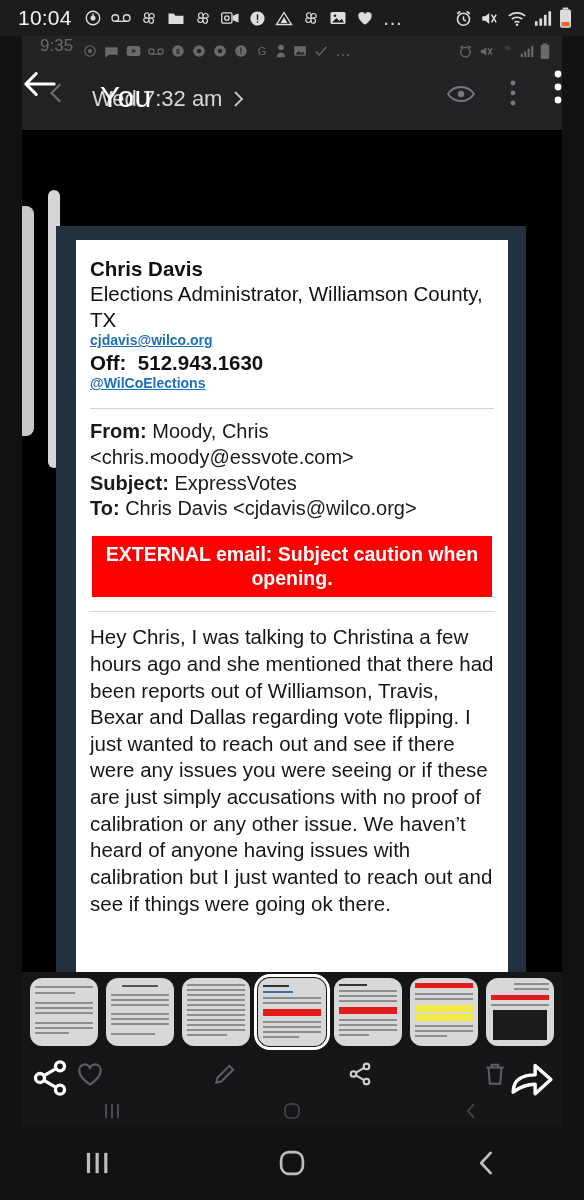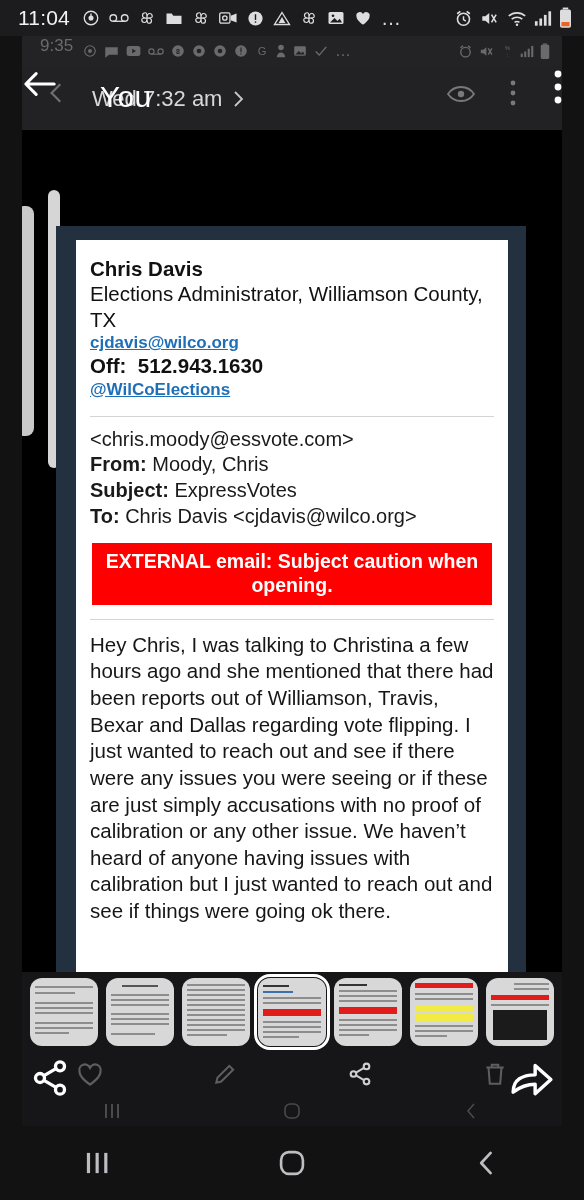--- a/index.html
+++ b/index.html
@@ -56,21 +56,21 @@
 
   
   .doc-frame { position:absolute; left:34px; top:96px; width:470px; height:770px;
                background:#23303f; }
   .doc-page { position:absolute; left:20px; top:14px; width:432px; height:742px;
               background:#fff; color:#111; overflow:hidden; }
   .doc-inner { padding:16px 14px 0 14px; }
 
   .sig-name { font-size:20.5px; font-weight:bold; line-height:1.24; }
   .sig-role { font-size:20.5px; font-weight:normal; line-height:1.24; }
-  .sig-link { font-size:17px; font-weight:bold; line-height:1.24;
+  .sig-link { font-size:14px; font-weight:bold; line-height:1.24;
               color:#1f6fb8; text-decoration:underline; display:block; }
   .sig-phone { font-size:20.5px; font-weight:bold; line-height:1.24; }
 
   .hr { height:1px; background:#d4d4d4; margin:16px 0 10px 0; }
 
   .hdr-line { font-size:20px; line-height:1.28; color:#1a1a1a; }
   .hdr-line b { font-weight:bold; }
 
   .ext-banner { margin:14px 2px 0 2px; background:#ff0000; color:#fff;
                 font-size:19.5px; font-weight:bold; text-align:center;
@@ -111,21 +111,21 @@
   .outer-nav { position:absolute; left:0; top:1126px; width:584px; height:74px;
                background:#121212; display:flex; align-items:center; }
   .onav { flex:1; display:flex; justify-content:center; align-items:center; }
 </style>
 </head>
 <body>
 
 <div class="outer-screen">
 
   <div class="status-bar">
-    <div class="sb-clock">11:04</div>
+    <div class="sb-clock">10:04</div>
     <div class="sb-icons">
       <svg width="18" height="18" viewBox="0 0 24 24">
           <circle cx="12" cy="12" r="9" fill="none" stroke="#ddd" stroke-width="1.8"></circle>
           <circle cx="12" cy="12" r="3.4" fill="#ddd"></circle>
           <path d="M12 12 L12 6" stroke="#ddd" stroke-width="1.8"></path>
         </svg>
       <svg width="20" height="14" viewBox="0 0 28 16">
           <circle cx="6" cy="8" r="4.6" fill="none" stroke="#ddd" stroke-width="1.9"></circle>
           <circle cx="22" cy="8" r="4.6" fill="none" stroke="#ddd" stroke-width="1.9"></circle>
           <path d="M6 12.6h16" stroke="#ddd" stroke-width="1.9"></path>
@@ -318,22 +318,22 @@
               <div class="sig-phone">
                 <span>Off:</span>&nbsp;
                 <span>512.943.1630</span>
               </div>
               <a class="sig-link">@WilCoElections</a>
             </div>
 
             <div class="hr"></div>
 
             <div>
+              <div class="hdr-line"><b>From:</b> <span>Moody, Chris</span></div>
               <div class="hdr-line">&lt;chris.moody@essvote.com&gt;</div>
-              <div class="hdr-line"><b>From:</b> <span>Moody, Chris</span></div>
               <div class="hdr-line"><b>Subject:</b> <span>ExpressVotes</span></div>
               <div class="hdr-line"><b>To:</b> <span>Chris Davis &lt;cjdavis@wilco.org&gt;</span></div>
             </div>
 
             <div class="ext-banner">EXTERNAL email: Subject caution when opening.</div>
 
             <div class="hr2"></div>
 
             <div class="body-text">Hey Chris, I was talking to Christina a few hours ago and she mentioned that there had been reports out of Williamson, Travis, Bexar and Dallas regarding vote flipping.  I just wanted to reach out and see if there were any issues you were seeing or if these are just simply accusations with no proof of calibration or any other issue.  We haven’t heard of anyone having issues with calibration but I just wanted to reach out and see if things were going ok there.</div>
 

